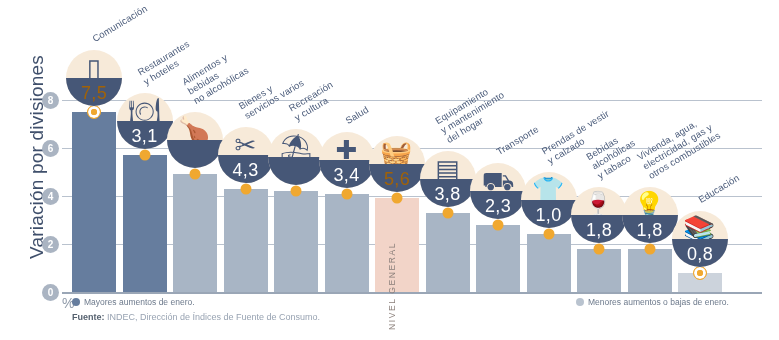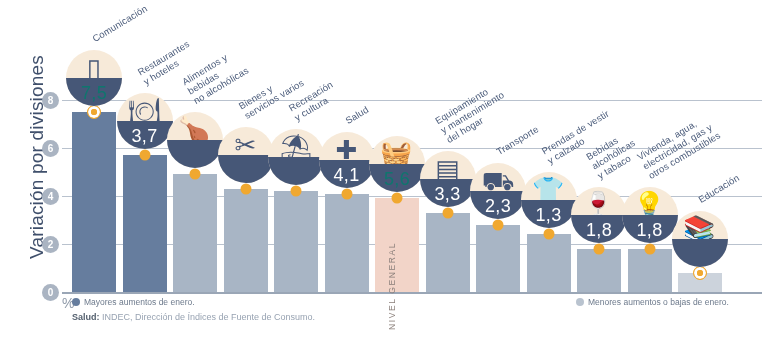--- a/index.html
+++ b/index.html
@@ -113,21 +113,21 @@
     background:#465777;
   }
   .bubble .val{
     position:absolute;
     left:0;right:0;bottom:2px;
     text-align:center;
     font-size:18px;
     color:#ffffff;
     letter-spacing:.3px;
   }
-  .bubble .val.accent{color:#0f766e;}
+  .bubble .val.accent{color:#a16207;}
   .bubble .glyph{
     position:absolute;
     left:0;right:0;top:0;height:64%;
     display:flex;align-items:center;justify-content:center;
     font-size:26px;
     line-height:1;
     color:#465777;
   }
   .bubble .glyph.orange{color:#e08a47;}
 
@@ -218,94 +218,96 @@
           <div class="glyph">▯</div>
           <div class="half"></div>
         </div>
         <div class="val accent">7,5</div>
       </div>
       <div class="bubble" style="left: 144.5px; top: 93.2px;">
         <div class="circle">
           <div class="glyph">🍽</div>
           <div class="half"></div>
         </div>
-        <div class="val">3,7</div>
+        <div class="val">3,1</div>
       </div>
       <div class="bubble" style="left: 195px; top: 112.4px;">
         <div class="circle">
           <div class="glyph orange">🍗</div>
           <div class="half"></div>
         </div>
       </div>
       <div class="bubble" style="left: 245.5px; top: 126.8px;">
         <div class="circle">
           <div class="glyph">✂</div>
           <div class="half"></div>
         </div>
+        <div class="val">4,3</div>
       </div>
       <div class="bubble" style="left: 296px; top: 129.2px;">
         <div class="circle">
           <div class="glyph">⛱</div>
           <div class="half"></div>
         </div>
       </div>
       <div class="bubble" style="left: 346.5px; top: 131.6px;">
         <div class="circle">
           <div class="glyph">✚</div>
           <div class="half"></div>
         </div>
-        <div class="val">4,1</div>
+        <div class="val">3,4</div>
       </div>
       <div class="bubble" style="left: 397px; top: 136.4px;">
         <div class="circle">
           <div class="glyph orange">🧺</div>
           <div class="half"></div>
         </div>
         <div class="val accent">5,6</div>
       </div>
       <div class="bubble" style="left: 447.5px; top: 150.8px;">
         <div class="circle">
           <div class="glyph">▤</div>
           <div class="half"></div>
         </div>
-        <div class="val">3,3</div>
+        <div class="val">3,8</div>
       </div>
       <div class="bubble" style="left: 498px; top: 162.8px;">
         <div class="circle">
           <div class="glyph">⛟</div>
           <div class="half"></div>
         </div>
         <div class="val">2,3</div>
       </div>
       <div class="bubble" style="left: 548.5px; top: 172.4px;">
         <div class="circle">
           <div class="glyph orange">👕</div>
           <div class="half"></div>
         </div>
-        <div class="val">1,3</div>
+        <div class="val">1,0</div>
       </div>
       <div class="bubble" style="left: 599px; top: 186.8px;">
         <div class="circle">
           <div class="glyph">🍷</div>
           <div class="half"></div>
         </div>
         <div class="val">1,8</div>
       </div>
       <div class="bubble" style="left: 649.5px; top: 186.8px;">
         <div class="circle">
           <div class="glyph">💡</div>
           <div class="half"></div>
         </div>
         <div class="val">1,8</div>
       </div>
       <div class="bubble" style="left: 700px; top: 210.8px;">
         <div class="circle">
           <div class="glyph">📚</div>
           <div class="half"></div>
         </div>
+        <div class="val">0,8</div>
       </div>
     </div>
   <div id="cats">
       <div class="cat" style="left: 96px; top: 33px;">Comunicación</div>
       <div class="cat" style="left: 146.5px; top: 65.2px;">Restaurantes
 y hoteles</div>
       <div class="cat" style="left: 197px; top: 73.4px;">Alimentos y
 bebidas
 no alcohólicas</div>
       <div class="cat" style="left: 247.5px; top: 98.8px;">Bienes y
@@ -332,15 +334,15 @@
   <div class="pct">%</div>
 
   <div class="legend left">
     <span class="swatch"></span><span>Mayores aumentos de enero.</span>
   </div>
   <div class="legend right">
     <span class="swatch"></span><span>Menores aumentos o bajas de enero.</span>
   </div>
 
   <div class="source">
-    <b>Salud:</b><span> INDEC, Dirección de Índices de Fuente de Consumo.</span>
+    <b>Fuente:</b><span> INDEC, Dirección de Índices de Fuente de Consumo.</span>
   </div>
 </div>
 
 </body></html>

